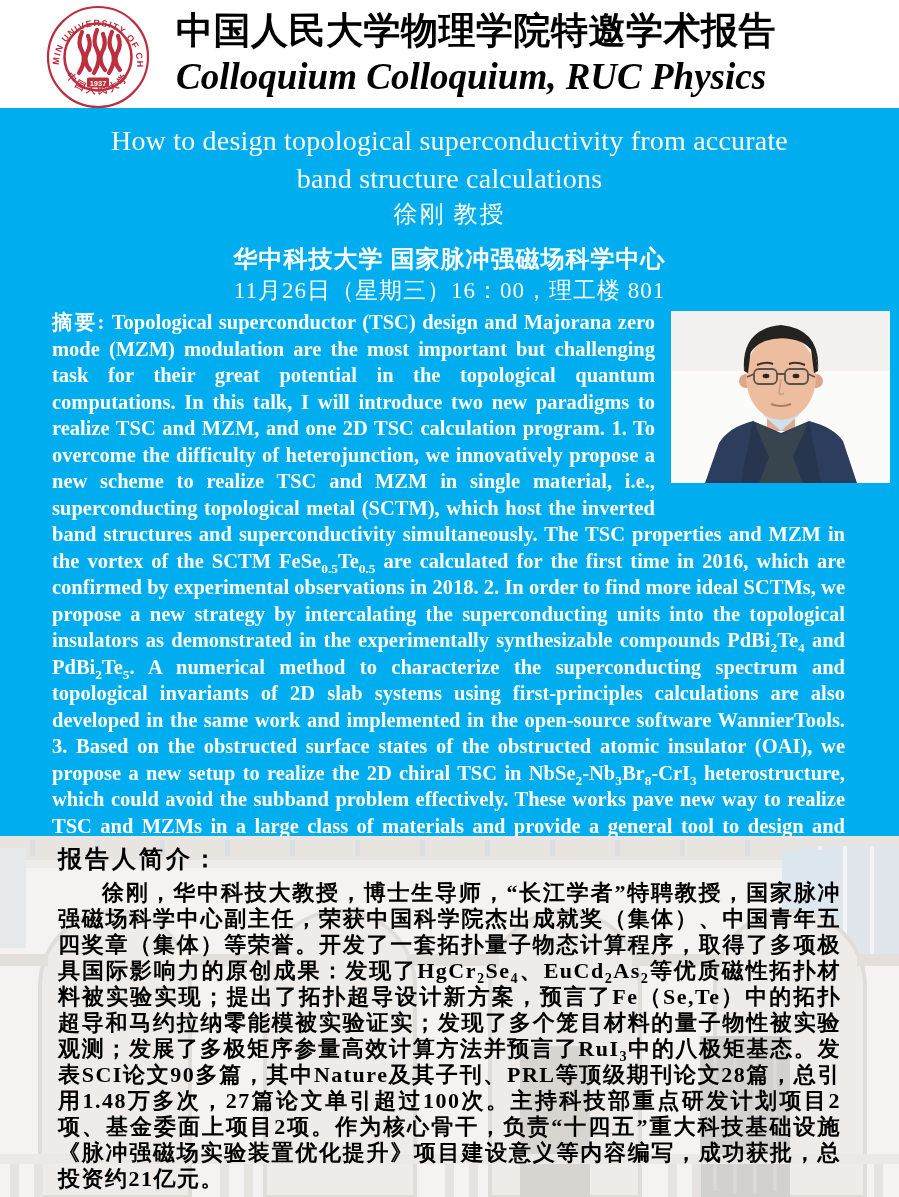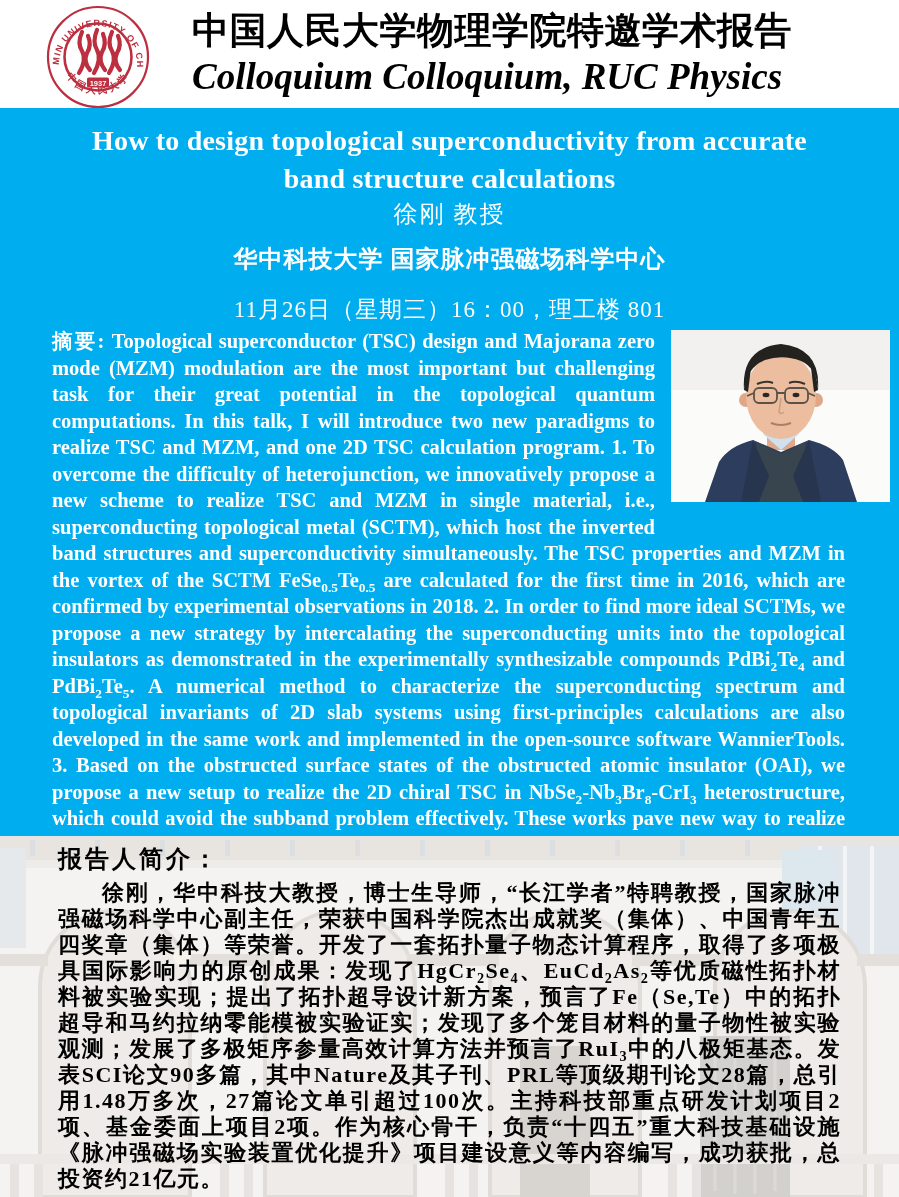--- a/index.html
+++ b/index.html
@@ -2,30 +2,30 @@
 <html><head>
 <meta charset="utf-8">
 <style>
   html,body{margin:0;padding:0;background:#fff;}
   body{width:899px;height:1197px;font-family:"Liberation Serif","DejaVu Serif",serif;color:#000;}
   .poster{position:relative;width:899px;height:1197px;overflow:hidden;background:#fff;}
 
   
   .header{position:relative;height:108px;background:#fff;}
   .seal{position:absolute;left:46px;top:5px;}
-  .titles{position:absolute;left:192px;top:8px;}
+  .titles{position:absolute;left:176px;top:8px;}
   .title-cn{font-size:37px;font-weight:bold;letter-spacing:.5px;line-height:46px;white-space:nowrap;}
   .title-en{font-size:37px;font-weight:bold;font-style:italic;line-height:46px;white-space:nowrap;}
 
   
   .banner{height:728px;background:#00ADEF;color:#fff;text-align:center;overflow:hidden;}
-  .talk-title{font-size:28px;font-weight:bold;line-height:38px;padding-top:14px;letter-spacing:.2px;}
+  .talk-title{font-size:28px;font-weight:normal;line-height:38px;padding-top:14px;letter-spacing:.2px;}
   .speaker{font-size:24px;line-height:32px;margin-top:0;letter-spacing:2px;}
   .affiliation{font-size:24px;line-height:32px;margin-top:13px;letter-spacing:1px;font-weight:bold;}
-  .datetime{font-size:23px;line-height:30px;margin-top:20px;letter-spacing:1px;}
+  .datetime{font-size:23px;line-height:30px;margin-top:1px;letter-spacing:1px;}
   .abstract{margin:3px 54px 0 52px;text-align:justify;font-size:20.5px;line-height:26.5px;font-weight:bold;}
   .abstract p{margin:0;}
   .photo-float{float:right;width:219px;height:172px;margin:2px -45px 12px 16px;background:#fff;}
   .abs-label{letter-spacing:1px;}
   sub{font-size:.65em;line-height:0;}
 
   
   .bio{position:relative;height:411px;overflow:hidden;background:#edeae7;}
   .bio-bg{position:absolute;left:0;top:0;width:899px;height:361px;}
   .bio-content{position:relative;z-index:1;padding:8px 58px 0 58px;}

